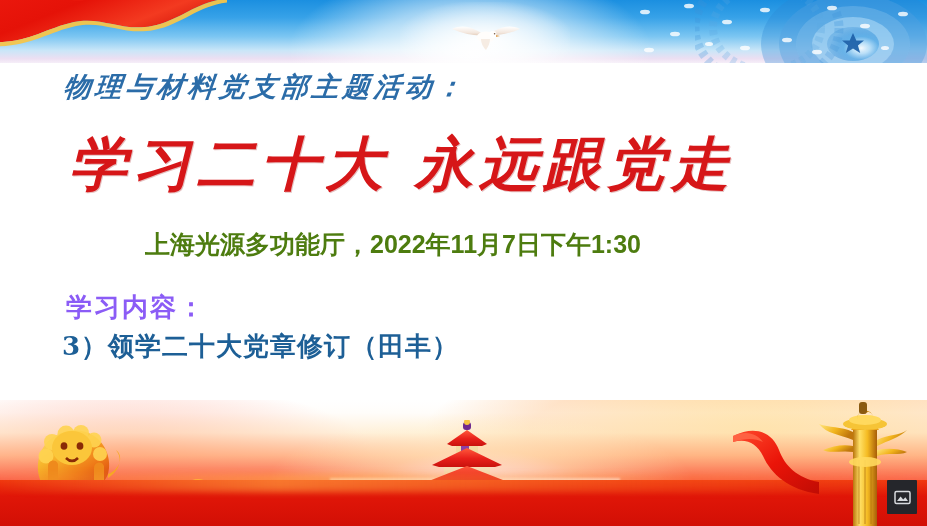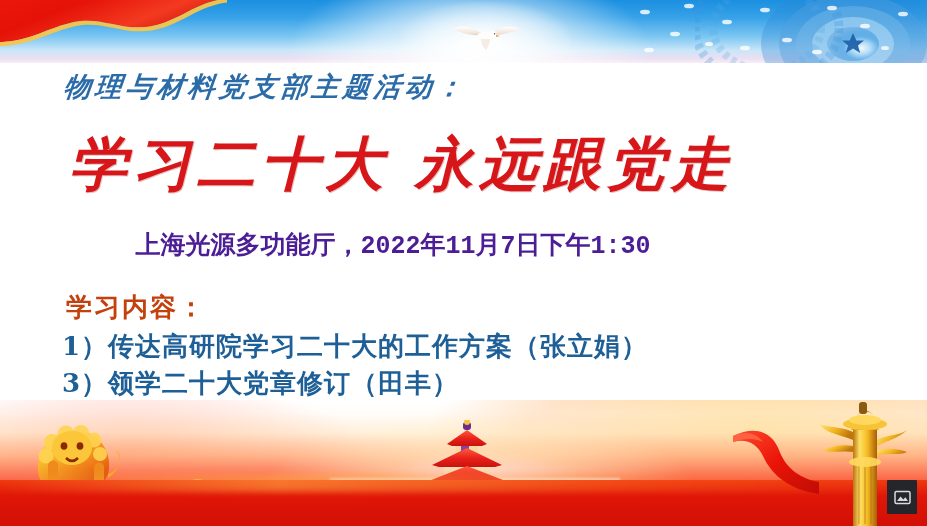--- a/index.html
+++ b/index.html
@@ -69,32 +69,32 @@
     font-size:58px; font-weight:700; font-style:italic;
     color:#d61618;
     letter-spacing:6px;
     white-space:nowrap;
     text-shadow:1px 1px 0 rgba(150,0,0,.25);
   }
 
   .venue {
     position:absolute; left:0; top:228px; width:786px;
     text-align:center;
-    font-family:Liberation Mono, monospace;
+    font-family:Liberation Sans, sans-serif;
     font-size:25px; font-weight:700;
-    color:#4c1d95;
+    color:#4d7c0f;
     letter-spacing:0px;
     white-space:nowrap;
   }
 
   .content-heading {
     position:absolute; left:66px; top:290px;
     font-family:"DejaVu Serif", serif;
     font-size:26px; font-weight:700;
-    color:#c2410c;
+    color:#8b5cf6;
     letter-spacing:2px;
     white-space:nowrap;
   }
 
   .item-list { position:absolute; left:62px; top:328px; width:830px; }
   .list-item {
     font-family:"DejaVu Serif", serif;
     font-size:26px; font-weight:700;
     color:#1d5f96;
     letter-spacing:1px;
@@ -232,21 +232,20 @@
 
   <div class="subtitle">物理与材料党支部主题活动：</div>
 
   <div class="main-title">学习二十大 永远跟党走</div>
 
   <div class="venue">上海光源多功能厅，2022年11月7日下午1:30</div>
 
   <div class="content-heading">学习内容：</div>
 
   <div class="item-list">
-    <div class="list-item">1）传达高研院学习二十大的工作方案（张立娟）</div>
     <div class="list-item over-footer">3）领学二十大党章修订（田丰）</div>
   </div>
 
   <div class="footer-art">
     <div class="glow-sun"></div>
     <div class="temple-base"></div>
 
     <svg class="temple" viewBox="0 0 150 78">
       <defs>
         <linearGradient id="tg" x1="0" y1="0" x2="0" y2="1">

